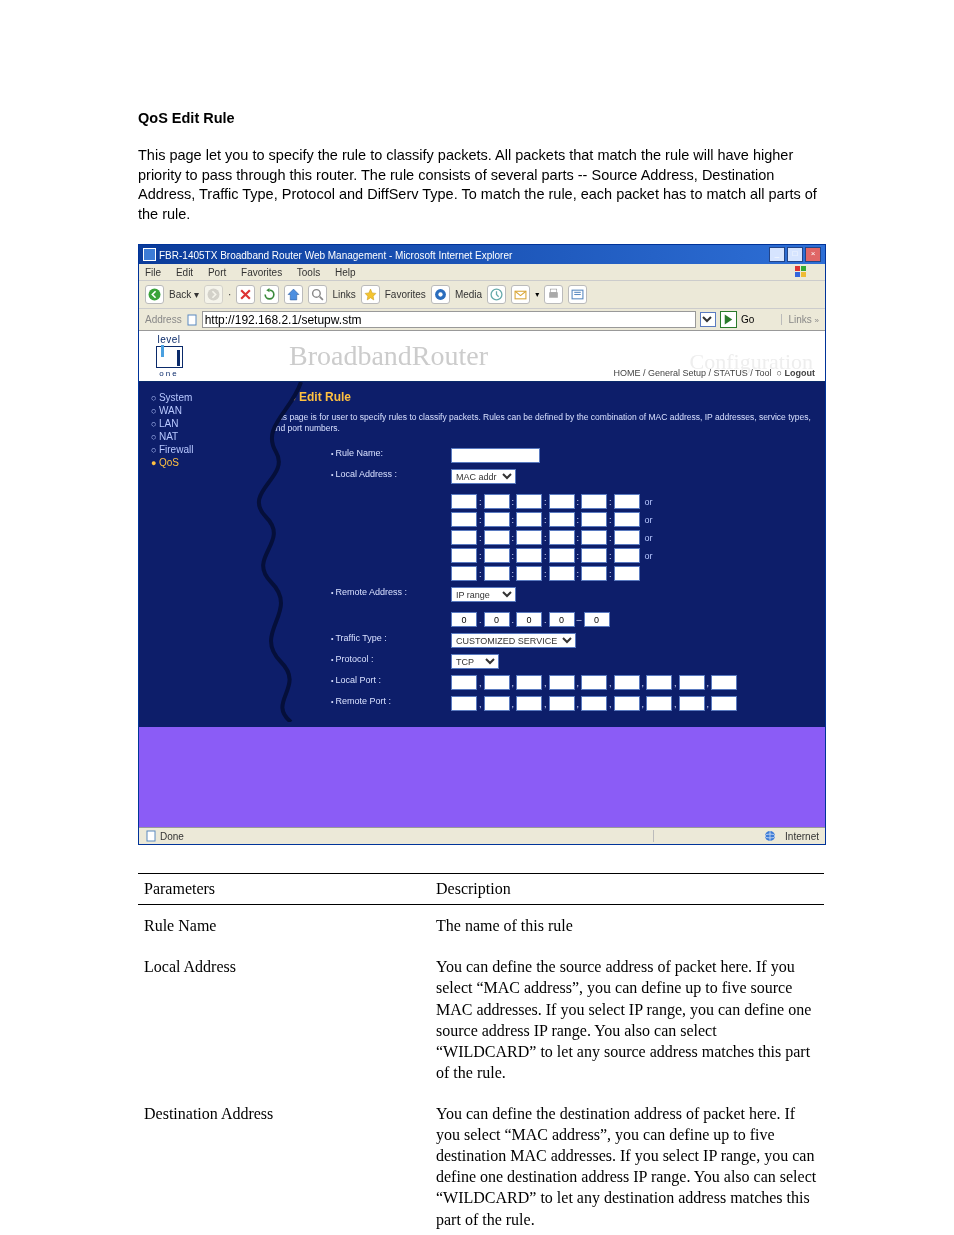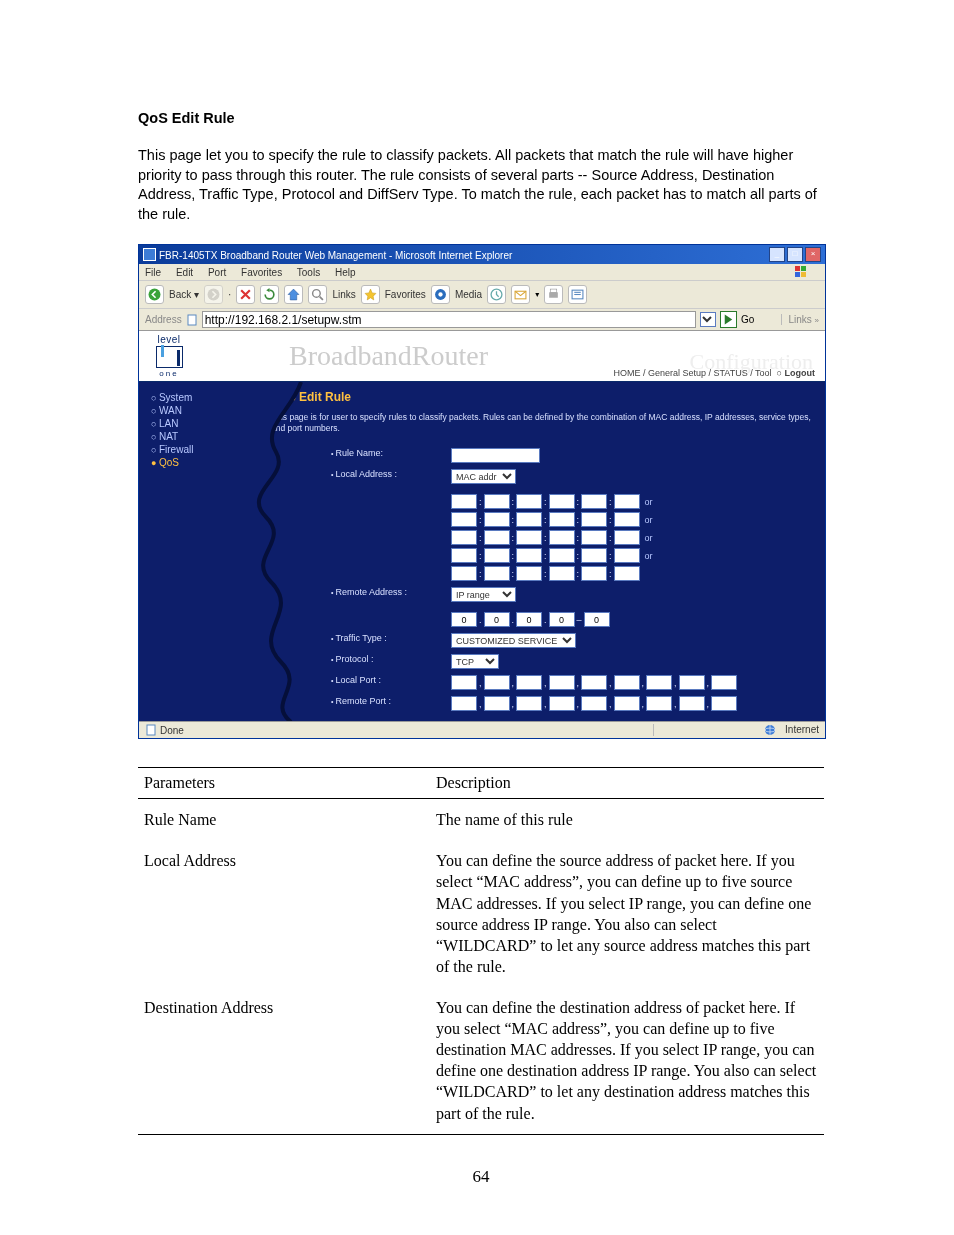--- a/index.html
+++ b/index.html
@@ -13,21 +13,21 @@
 .tbtn.close{background:#e06666;color:#fff}
 .menubar{background:#ece9d8;padding:2px 6px;font-size:10px;color:#333;display:flex;align-items:center;justify-content:space-between}
 .menubar span{margin-right:12px}
 .toolbar{background:#ece9d8;padding:4px 6px;display:flex;align-items:center;gap:5px;font-size:10px;border-top:1px solid #ccc;border-bottom:1px solid #ccc}
 .tb-ico{width:17px;height:17px;border:1px solid #bbb;border-radius:3px;display:flex;align-items:center;justify-content:center;background:#fff}
 .tb-ico svg{width:13px;height:13px}
 .tb-lbl{color:#333}
 .addrbar{background:#ece9d8;padding:2px 6px;display:flex;align-items:center;gap:4px;font-size:10px;border-bottom:1px solid #999}
 .addrbar input{flex:1;font-size:12px;height:15px;padding:0 2px;border:1px solid #999}
 .gobtn{width:15px;height:15px;border:1px solid #2a7a2a;background:#fff;display:flex;align-items:center;justify-content:center}
-.content-area{position:relative;height:390px;overflow:hidden;background:#fef9c3}
+.content-area{position:relative;height:496px;overflow:hidden;background:#8b5cf6}
 .content-inner{position:absolute;inset:0;overflow:auto}
 .content-inner::-webkit-scrollbar{width:15px}
 .content-inner::-webkit-scrollbar-track{background:#e6e6e6}
 .content-inner::-webkit-scrollbar-thumb{background:#c8c8c8;border:1px solid #888}
 .banner{height:50px;background:#fff;display:flex;align-items:center;position:relative;border-bottom:1px solid #0a2a6a}
 .logo-block{width:60px;height:50px;display:flex;flex-direction:column;align-items:center;justify-content:center}
 .logo-txt{font-size:10px;color:#0a2a6a;letter-spacing:.5px}
 .logo-sq{width:25px;height:20px;border:1px solid #0a2a6a;position:relative;margin-top:1px}
 .logo-sq::before{content:"";position:absolute;left:4px;top:-2px;width:3px;height:12px;background:#4aa0e0}
 .logo-sq::after{content:"";position:absolute;right:2px;top:3px;width:3px;height:16px;background:#0a2a6a}
@@ -59,21 +59,21 @@
 .colon{color:#d8e0ff;font-size:9px}
 .or-lbl{color:#b8c8ff;font-size:9px;margin-left:3px}
 .ip-row{display:flex;align-items:center;gap:2px}
 .ip-row input{width:22px;text-align:center}
 .dot{color:#d8e0ff;font-size:9px}
 .port-row{display:flex;align-items:center;gap:2px}
 .port-row input{width:22px;text-align:center}
 .comma{color:#d8e0ff;font-size:9px}
 .statusbar{background:#ece9d8;border-top:1px solid #999;font-size:10px;padding:2px 6px;display:flex;justify-content:space-between;align-items:center;color:#333}
 .status-left{display:flex;align-items:center;gap:3px}
-.status-right{display:flex;gap:9px;border-left:1px solid #bbb;padding-left:110px}
+.status-right{display:flex;align-items:center;gap:9px;border-left:1px solid #bbb;padding-left:110px}
 .ico-sm{width:12px;height:12px;display:inline-flex;align-items:center;justify-content:center}
 .param-table{width:100%;border-collapse:collapse;margin-top:28px;font-family:'Times New Roman',serif;font-size:16px}
 .param-table td{vertical-align:top;padding:10px 6px}
 .param-table thead td{border-top:1.5px solid #000;border-bottom:1px solid #000;padding:6px 6px;font-size:16px}
 .param-table .col1{width:280px}
 .param-table tbody td{line-height:1.32}
 .param-table tfoot td{border-bottom:1.5px solid #000;padding:0;height:0}
 .page-num{text-align:center;font-family:'Times New Roman',serif;font-size:17px;margin-top:32px}
 </style>
 </head>

